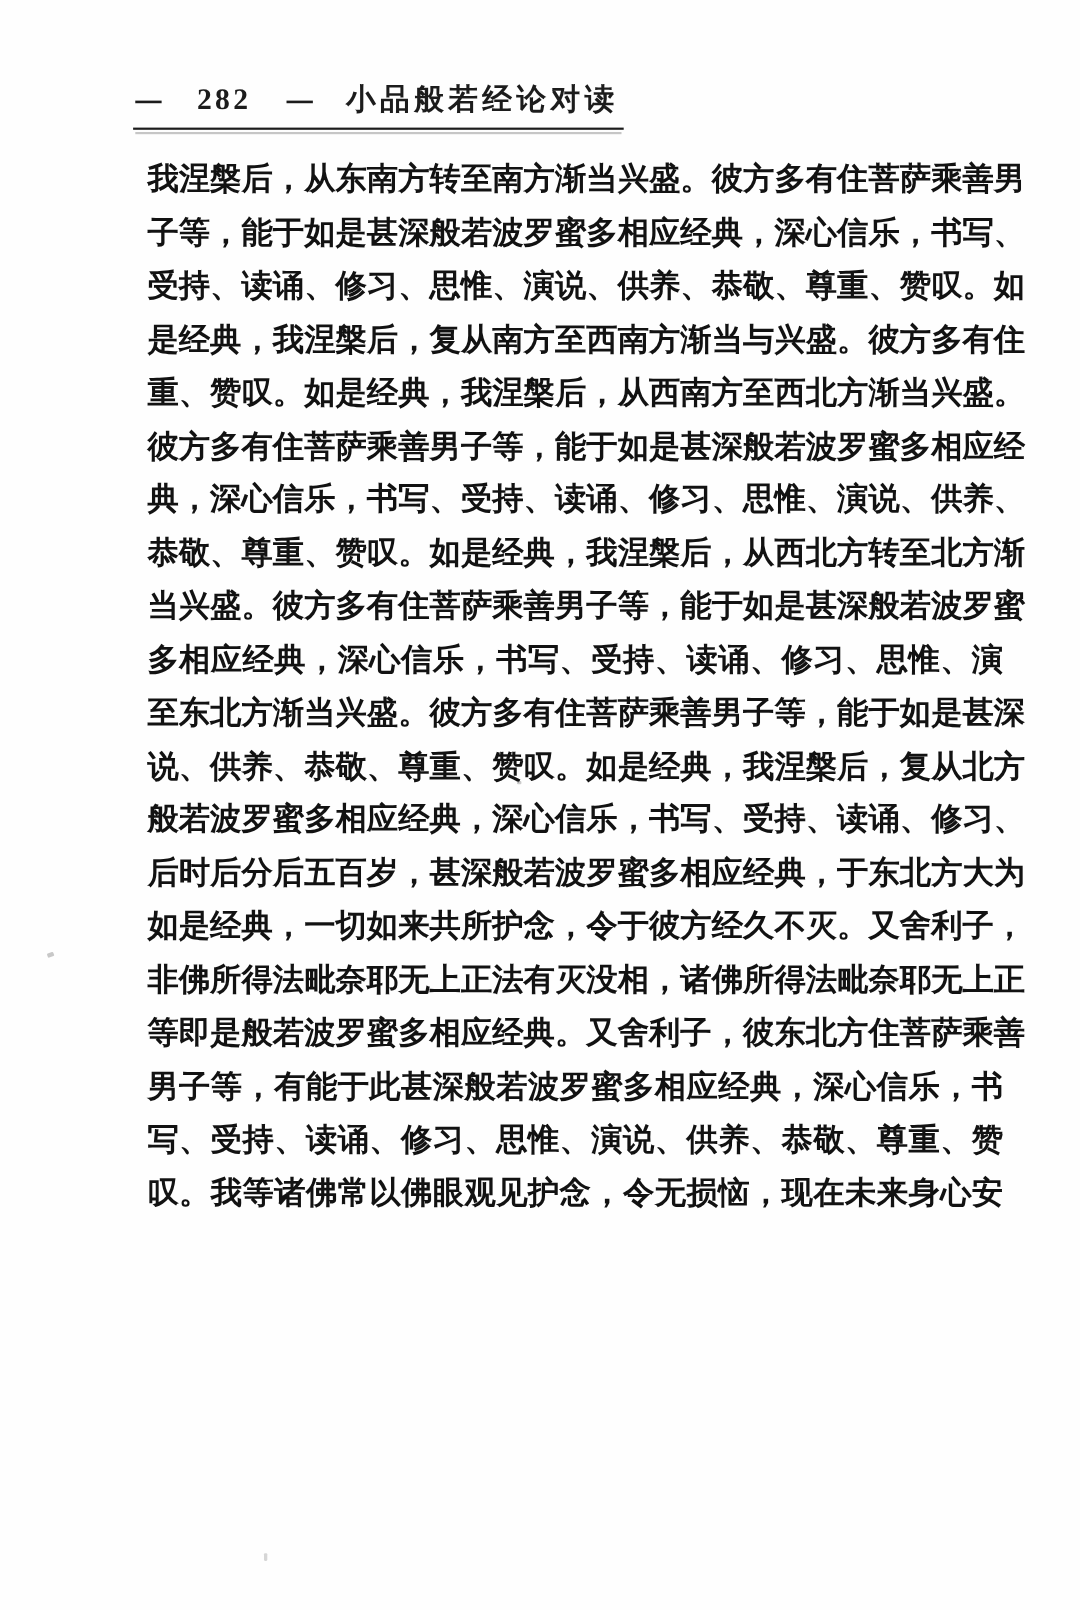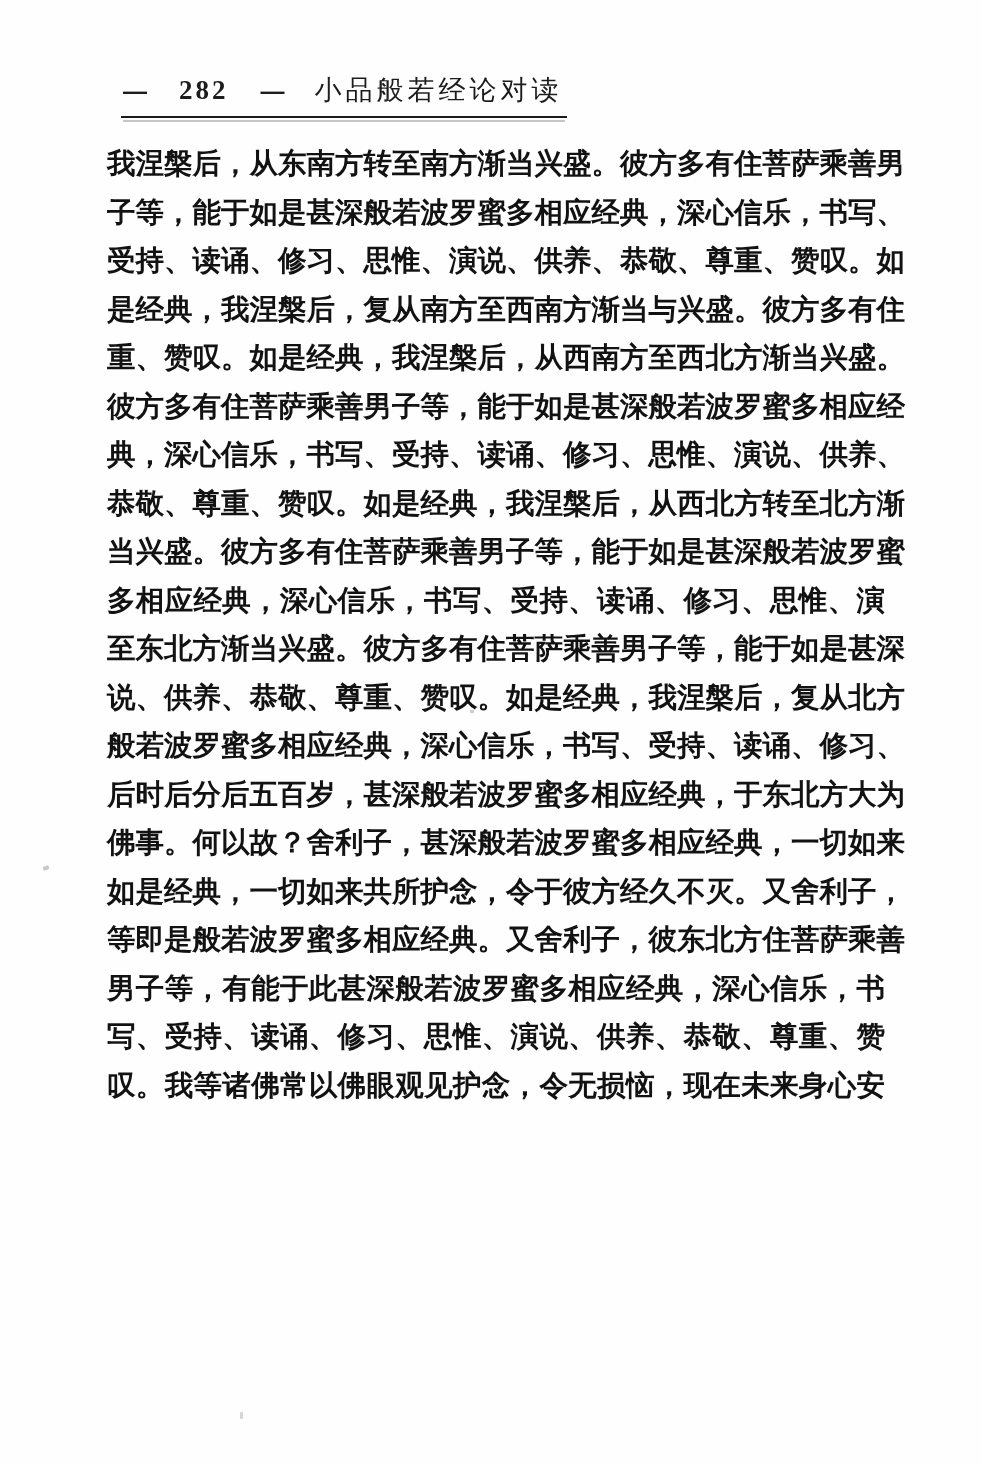--- a/index.html
+++ b/index.html
@@ -40,28 +40,28 @@
   .running-header .pagenum {
     font-family: "Liberation Serif", serif;
     font-size: 27px;
     font-weight: 700;
     margin: 0 32px;
     letter-spacing: 3px;
     color: #1c1c1c;
   }
   .running-header .booktitle {
     font-size: 27px;
-    font-weight: 400;
+    font-weight: 700;
     margin-left: 30px;
     letter-spacing: 4px;
     color: #1c1c1c;
   }
   .body-text {
     position: absolute;
-    left: 107px;
+    left: 134px;
     top: 139px;
     width: 778px;
   }
   .tline {
     height: 48.5px;
     line-height: 48.5px;
     font-size: 28.5px;
     font-weight: 700;
     color: #121212;
     text-align: justify;
@@ -91,22 +91,22 @@
     <div class="tline">重、赞叹。如是经典，我涅槃后，从西南方至西北方渐当兴盛。</div>
     <div class="tline">彼方多有住菩萨乘善男子等，能于如是甚深般若波罗蜜多相应经</div>
     <div class="tline">典，深心信乐，书写、受持、读诵、修习、思惟、演说、供养、</div>
     <div class="tline">恭敬、尊重、赞叹。如是经典，我涅槃后，从西北方转至北方渐</div>
     <div class="tline">当兴盛。彼方多有住菩萨乘善男子等，能于如是甚深般若波罗蜜</div>
     <div class="tline">多相应经典，深心信乐，书写、受持、读诵、修习、思惟、演</div>
     <div class="tline">至东北方渐当兴盛。彼方多有住菩萨乘善男子等，能于如是甚深</div>
     <div class="tline">说、供养、恭敬、尊重、赞叹。如是经典，我涅槃后，复从北方</div>
     <div class="tline">般若波罗蜜多相应经典，深心信乐，书写、受持、读诵、修习、</div>
     <div class="tline">后时后分后五百岁，甚深般若波罗蜜多相应经典，于东北方大为</div>
-    <div class="tline">佛事。何以故？舍利子，甚深般若波罗蜜多相应经典，一切如来</div>
     <div class="tline">如是经典，一切如来共所护念，令于彼方经久不灭。又舍利子，</div>
+    <div class="tline">非佛所得法毗奈耶无上正法有灭没相，诸佛所得法毗奈耶无上正</div>
     <div class="tline">等即是般若波罗蜜多相应经典。又舍利子，彼东北方住菩萨乘善</div>
     <div class="tline">男子等，有能于此甚深般若波罗蜜多相应经典，深心信乐，书</div>
     <div class="tline">写、受持、读诵、修习、思惟、演说、供养、恭敬、尊重、赞</div>
     <div class="tline">叹。我等诸佛常以佛眼观见护念，令无损恼，现在未来身心安</div>
   </div>
 
   <div class="speck speck-a"></div>
   <div class="speck speck-b"></div>
   <div class="speck speck-c"></div>
 

